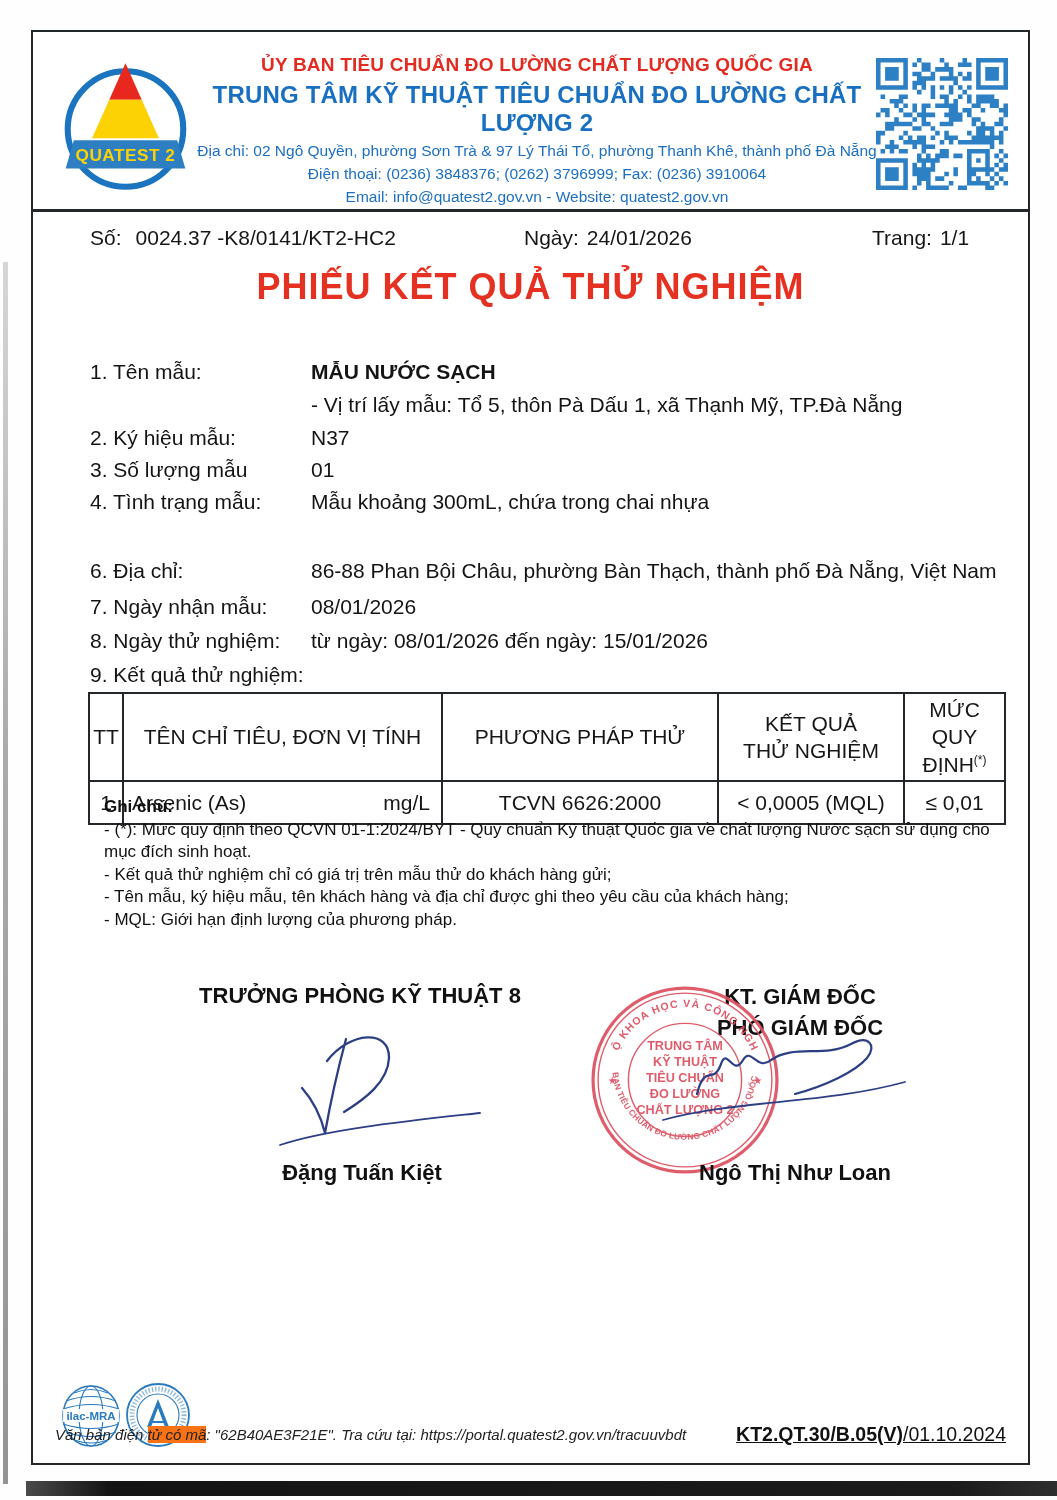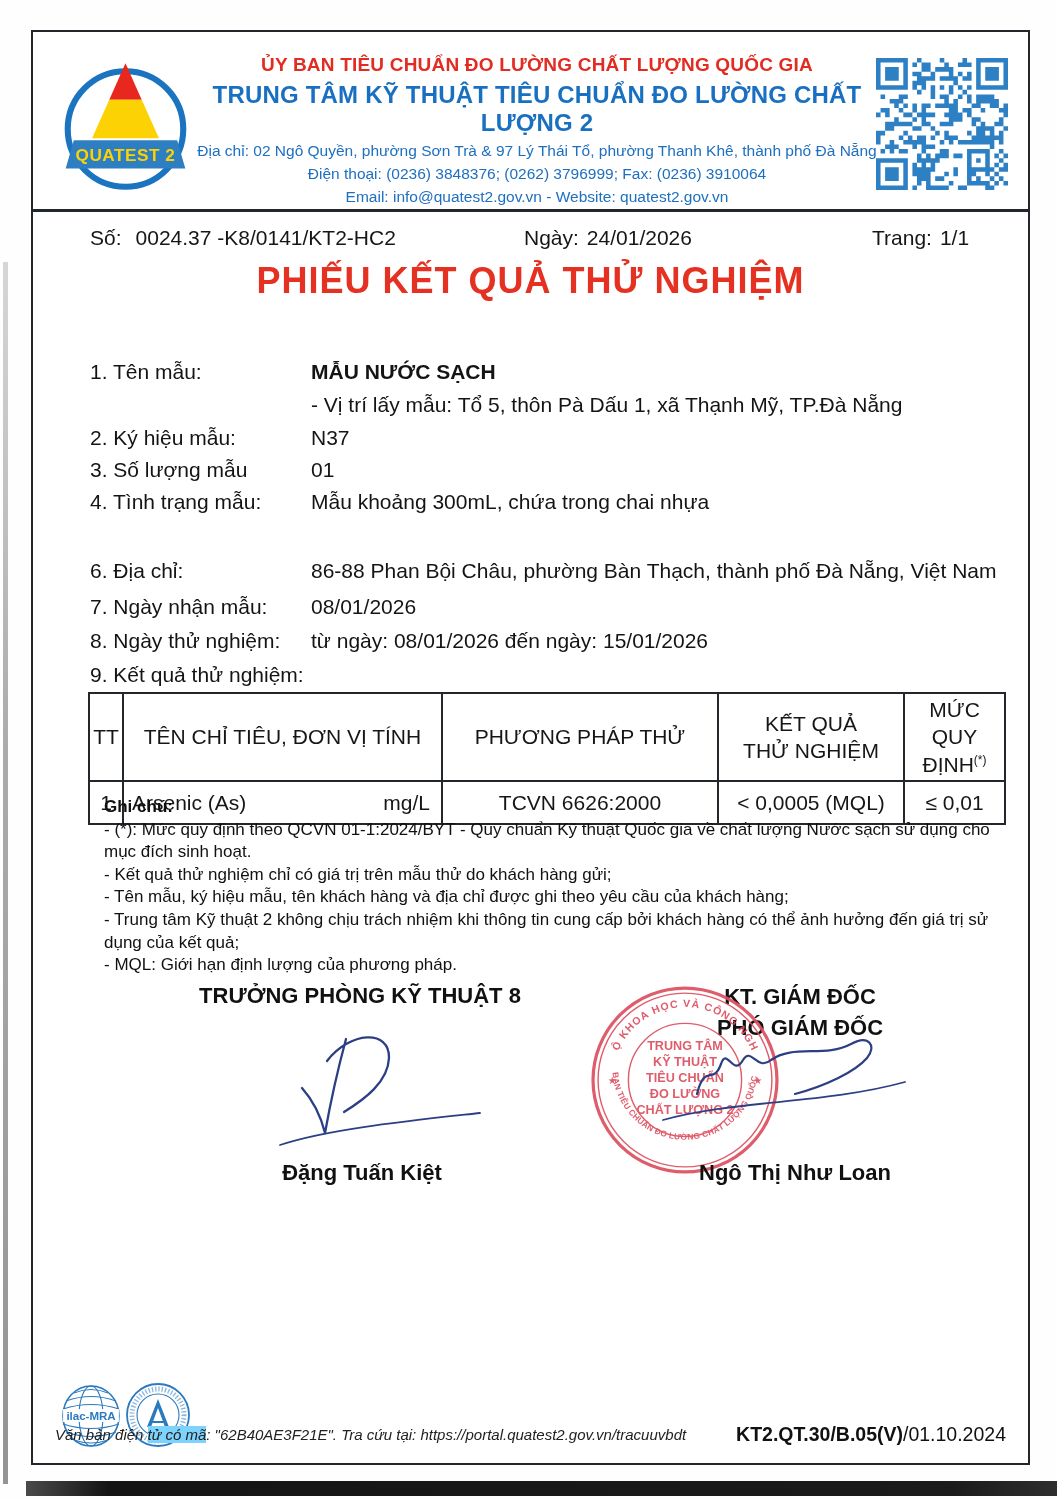--- a/index.html
+++ b/index.html
@@ -25,21 +25,21 @@
   .org-name { color:#1a70c0; font-weight:bold; font-size:24px; margin-top:5px; letter-spacing:.2px; }
   .org-line { color:#1d6fc0; font-size:15.5px; margin-top:5px; line-height:18px; }
   .qr { position:absolute; left:876px; top:58px; width:132px; height:132px; }
 
   
   .meta { position:absolute; top:226px; font-size:21px; color:#161616; }
   .meta .lbl { margin-right:14px; }
   #meta-num { left:90px; } #meta-date { left:524px; } #meta-page { left:872px; }
   #meta-date .lbl, #meta-page .lbl { margin-right:8px; }
 
-  .doc-title { position:absolute; left:31px; top:260px; width:999px; text-align:center;
+  .doc-title { position:absolute; left:31px; top:266px; width:999px; text-align:center;
                color:#e53122; font-size:36px; font-weight:bold; letter-spacing:1px; }
 
   
   .info-row { position:absolute; left:90px; width:915px; font-size:21px; white-space:nowrap; }
   .info-row .ilabel { display:inline-block; width:221px; }
   .info-row .ivalue { display:inline-block; }
   .bold { font-weight:bold; }
   .info-sub { position:absolute; left:311px; font-size:21px; white-space:nowrap; }
 
   
@@ -67,22 +67,22 @@
   .stamp { position:absolute; left:590px; top:985px; width:190px; height:190px; opacity:.92; }
   .sig-svg { position:absolute; }
   #sig-left { left:268px; top:1025px; width:225px; height:125px; }
   #sig-right { left:655px; top:1028px; width:285px; height:120px; }
 
   
   .footer-logo { position:absolute; }
   #ilac-logo { left:60px; top:1384px; width:62px; height:64px; }
   #boa-logo { left:124px; top:1379px; width:68px; height:72px; }
   .footer-note { position:absolute; left:55px; top:1426px; font-size:15px; font-style:italic; color:#222; }
-  .footer-note .hl { background:#7dd3fc; }
-  .form-code { position:absolute; left:650px; top:1423px; width:356px; text-align:right; font-size:19.5px; color:#111; }
+  .footer-note .hl { background:#f97316; }
+  .form-code { position:absolute; left:650px; top:1423px; width:356px; text-align:right; font-size:19.5px; color:#111;text-decoration:underline; }
   .form-code b { font-weight:bold; }
 </style>
 </head>
 <body>
 
 <div id="screen">
 
   <div class="artifact-left"></div>
   <div class="artifact-bottom"></div>
   <div class="page-border"></div>
@@ -185,21 +185,20 @@
         <td>≤ 0,01</td>
       </tr>
     </tbody>
   </table>
 
   <div class="notes">
     <div class="notes-heading">Ghi chú:</div>
     <div>- (*): Mức quy định theo QCVN 01-1:2024/BYT - Quy chuẩn Kỹ thuật Quốc gia về chất lượng Nước sạch sử dụng cho mục đích sinh hoạt.</div>
     <div>- Kết quả thử nghiệm chỉ có giá trị trên mẫu thử do khách hàng gửi;</div>
     <div>- Tên mẫu, ký hiệu mẫu, tên khách hàng và địa chỉ được ghi theo yêu cầu của khách hàng;</div>
-    <div>- Trung tâm Kỹ thuật 2 không chịu trách nhiệm khi thông tin cung cấp bởi khách hàng có thể ảnh hưởng đến giá trị sử dụng của kết quả;</div>
     <div>- MQL: Giới hạn định lượng của phương pháp.</div>
   </div>
 
   <div class="sig-title" id="sig-title-left">TRƯỞNG PHÒNG KỸ THUẬT 8</div>
   <div class="sig-title" id="sig-title-right">
     <div>KT. GIÁM ĐỐC</div>
     <div>PHÓ GIÁM ĐỐC</div>
   </div>
 
   <svg class="stamp" viewBox="0 0 188 188">

